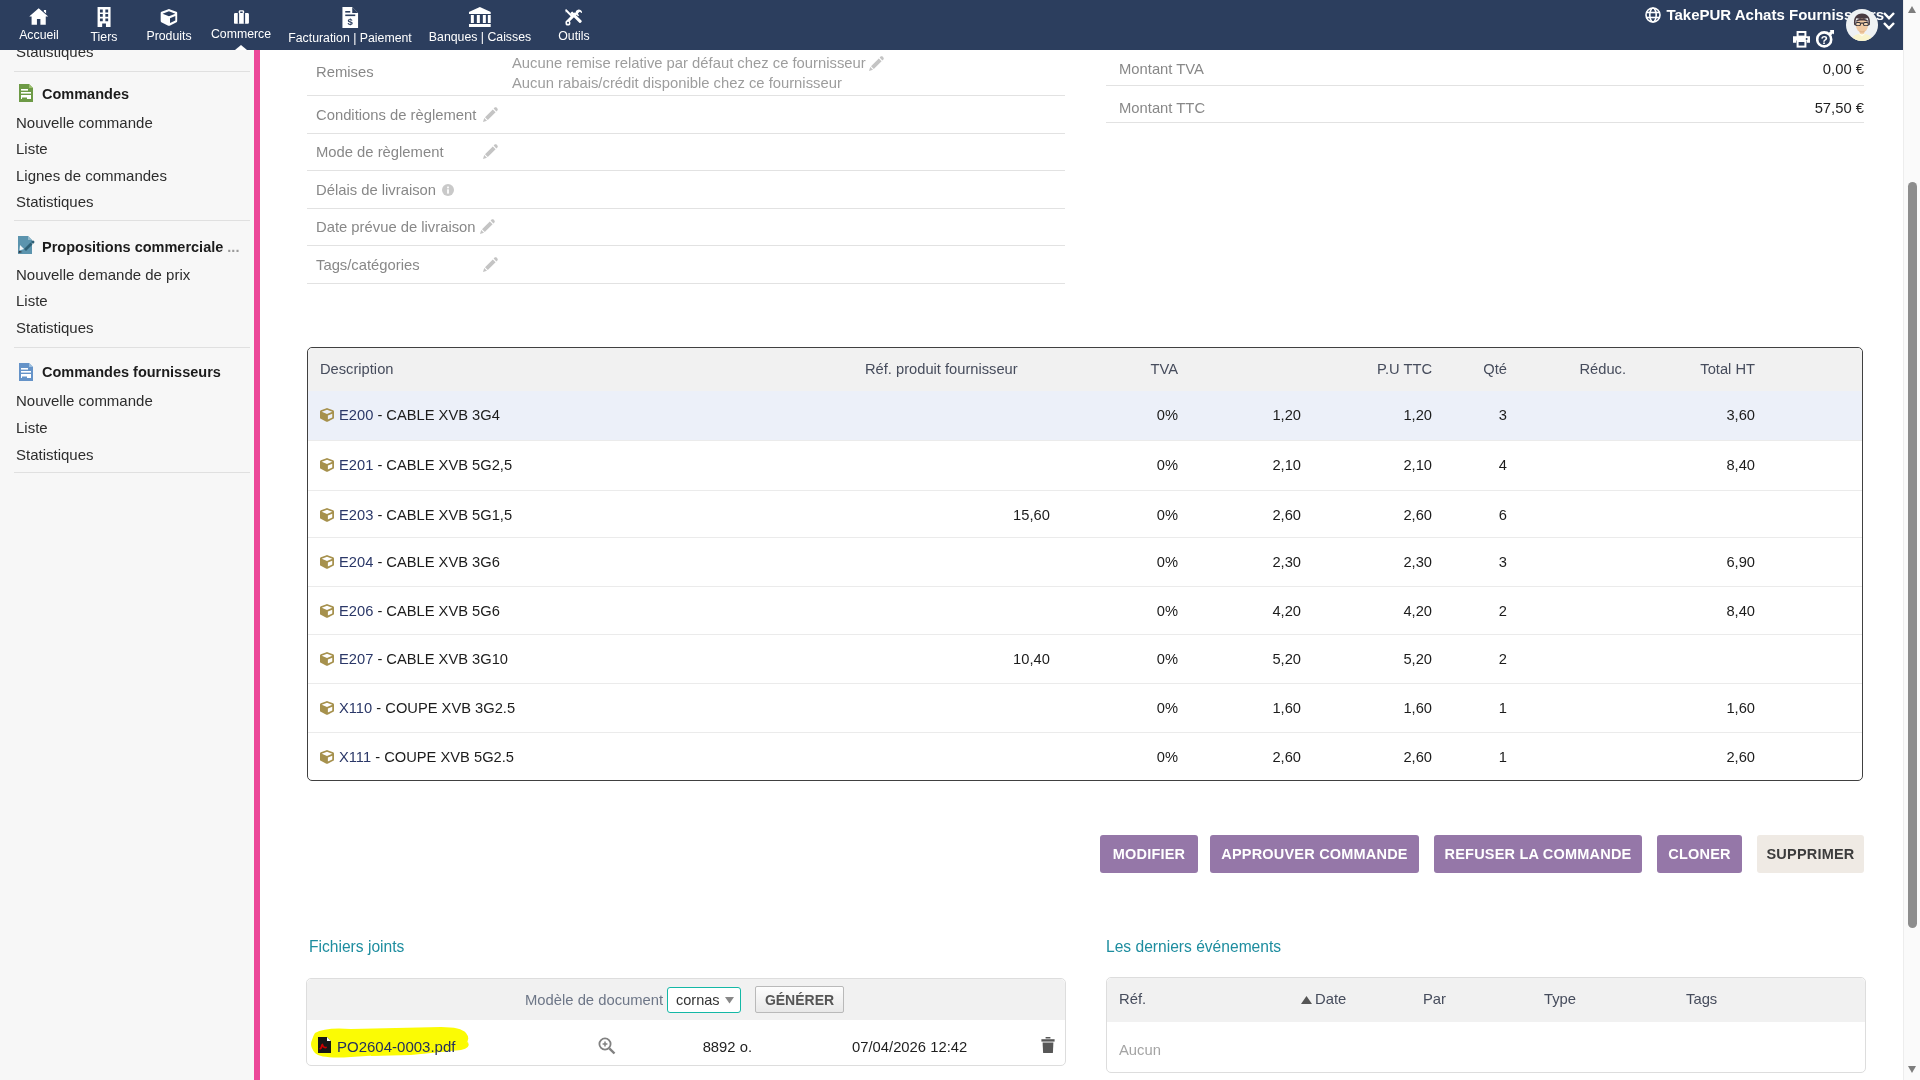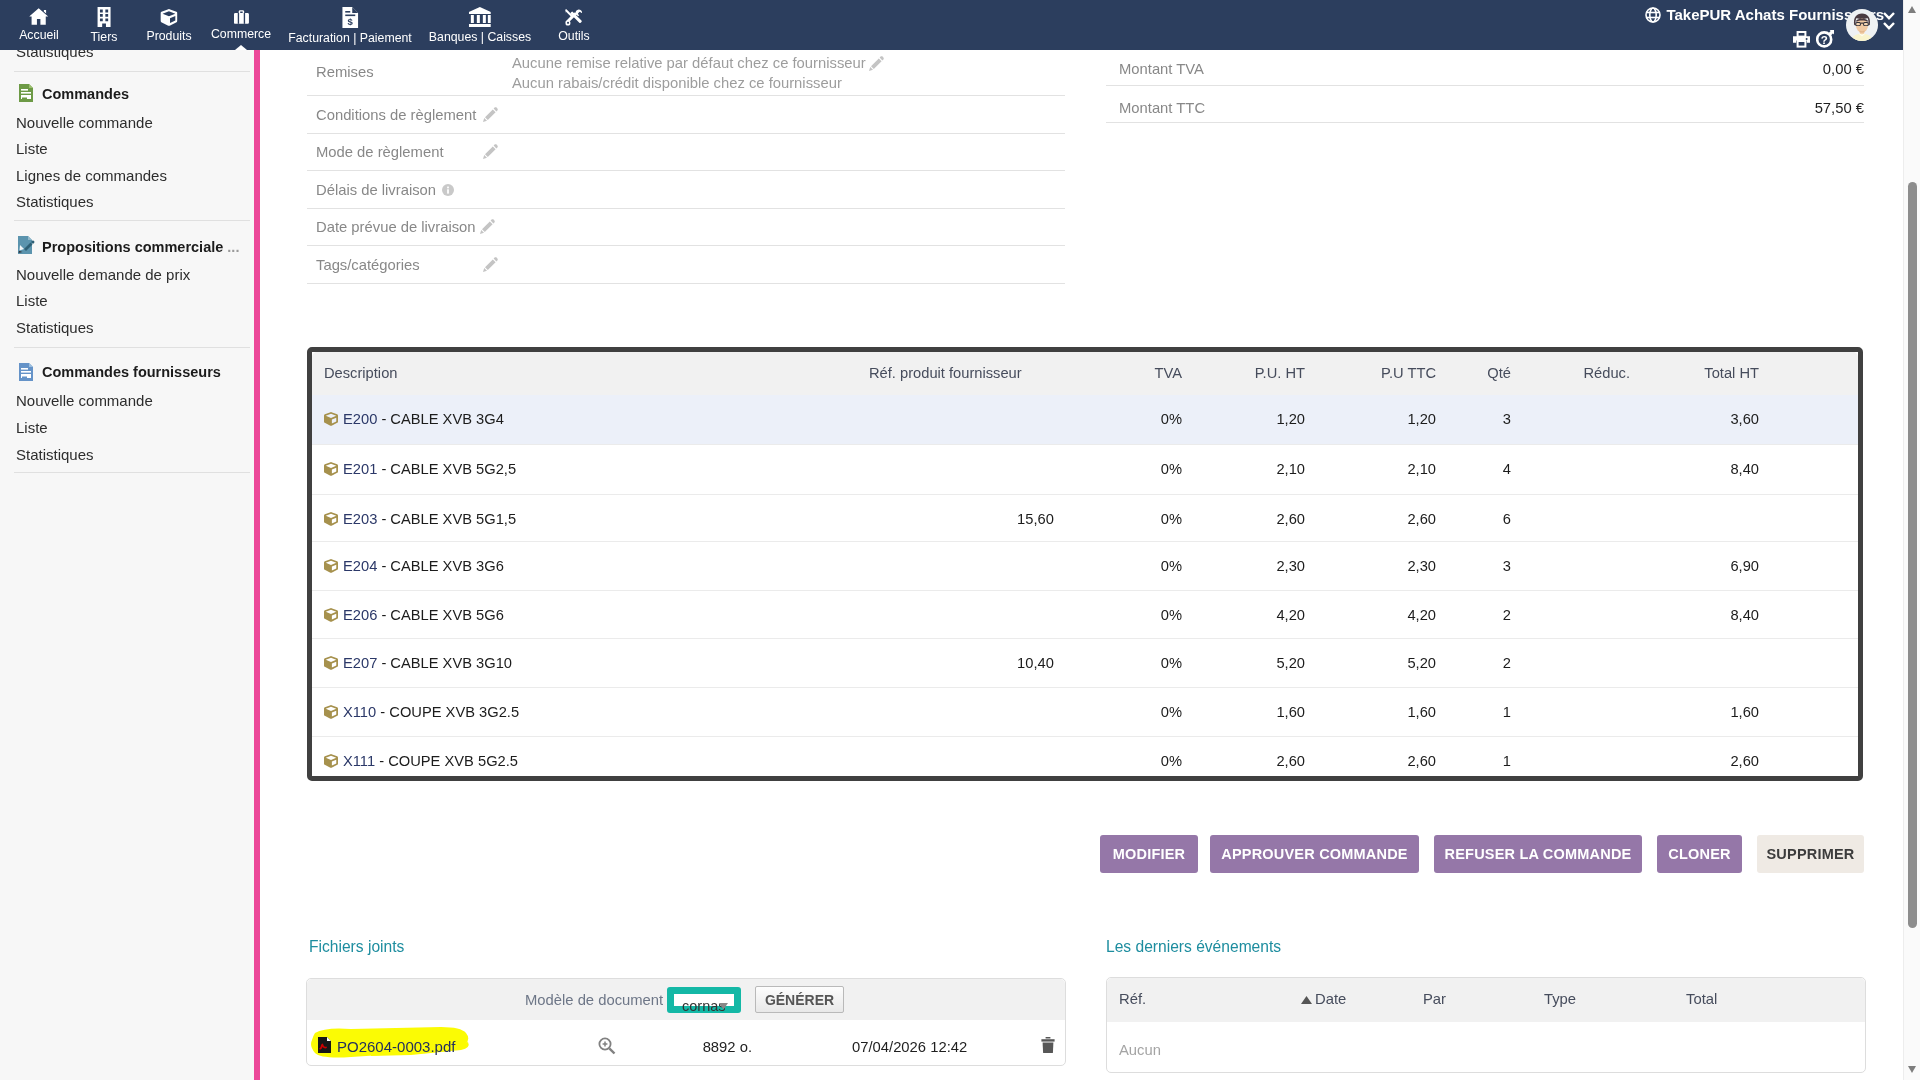--- a/index.html
+++ b/index.html
@@ -24,21 +24,21 @@
 
 .navright { position:absolute; color:#fff; }
 #navtitle { top:6px; right:36px; font-size:15px; font-weight:bold; white-space:nowrap; }
 
 .fieldlabel { position:absolute; font-size:14.8px; color:#888; white-space:nowrap; }
 .fieldval   { position:absolute; font-size:14.8px; color:#9d9d9d; white-space:nowrap; }
 .hline { position:absolute; border-top:1px solid #e2e2e2; }
 .num { position:absolute; font-size:14.8px; color:#1f1f1f; white-space:nowrap; }
 
 
-#ptable { position:absolute; left:307px; top:347px; width:1556px; height:434px; border:5px solid #404040; border-radius:5px; background:#fff; }
+#ptable { position:absolute; left:307px; top:347px; width:1556px; height:434px; border:1px solid #404040; border-radius:5px; background:#fff; }
 .phead { position:absolute; left:0; top:0; width:100%; height:43px; background:#f1f1f1; border-radius:5px 5px 0 0; }
 .phcell { position:absolute; top:0; height:43px; line-height:43px; font-size:14.7px; color:#464c5c; }
 .prow { position:absolute; left:0; width:100%; height:48.7px; border-top:1px solid #ebebeb; }
 .prow.hl { background:#ecf0f9; border-top:none; }
 .pcell { position:absolute; top:0; height:48.7px; line-height:48.7px; font-size:14.7px; color:#1c1c1c; white-space:nowrap; }
 .pref { color:#2b3868; }
 .pcube { display:inline-block; vertical-align:-2px; margin-right:5px; }
 
 
 .btn { position:absolute; top:835px; height:38px; line-height:38px; border-radius:3px; background:#9577a8; color:#fff; font-size:14.5px; font-weight:bold; text-align:center; letter-spacing:.2px; }
@@ -262,21 +262,20 @@
 <div class="hline" style="left:1106px; top:85px; width:758px;"></div>
 <div class="fieldlabel" style="left:1119px; top:100px;">Montant TTC</div>
 <div class="num" style="right:56px; top:100px;">57,50 €</div>
 <div class="hline" style="left:1106px; top:122px; width:758px;"></div>
 
 <div id="ptable">
   <div class="phead"></div>
   <div class="phcell" style="left:12px;">Description</div>
   <div class="phcell" style="left:557px;">Réf. produit fournisseur</div>
   <div class="phcell" style="width:870px; text-align:right;">TVA</div>
-  <div class="phcell" style="width:993px; text-align:right;">P.U. HT</div>
   <div class="phcell" style="width:1199px; text-align:right;">Qté</div>
   <div class="phcell" style="width:1124px; text-align:right;">P.U TTC</div>
   <div class="phcell" style="width:1318px; text-align:right;">Réduc.</div>
   <div class="phcell" style="width:1447px; text-align:right;">Total HT</div>
   <div class="prow hl" style="top:43.0px;">
     <div class="pcell" style="left:12px;"><svg class="pcube" width="14" height="14" viewBox="0 0 512 512">
           <path fill="#a6914d" d="M239.1 6.3l-208 78c-18.7 7-31.1 25-31.1 45v225.1c0 18.2 10.3 34.8 26.5 42.9l208 104c13.5 6.8 29.4 6.8 42.9 0l208-104c16.3-8.1 26.5-24.8 26.5-42.9V129.3c0-20-12.4-37.9-31.1-44.9l-208-78C262 2.2 250 2.2 239.1 6.3zM256 68.4l192 72v1.1l-192 78-192-78v-1.1l192-72zm32 356V275.5l160-65v133.9l-160 80z"></path>
         </svg><span class="pref">E200</span> - CABLE XVB 3G4</div>
     <div class="pcell" style="width:870px; text-align:right;">0%</div>
     <div class="pcell" style="width:993px; text-align:right;">1,20</div>
@@ -361,21 +360,21 @@
 <div class="btn" style="left:1434px; width:208px;">REFUSER LA COMMANDE</div>
 <div class="btn" style="left:1657px; width:85px;">CLONER</div>
 <div class="btn del" style="left:1757px; width:107px;">SUPPRIMER</div>
 
 <div class="boxtitle" style="left:309px; top:938px;">Fichiers joints</div>
 <div class="box" style="left:306px; top:978px; width:760px; height:88px;">
   <div class="boxhead" style="height:41px;"></div>
 </div>
 <div class="abs" style="left:0; top:0;"></div>
 <div class="fieldlabel" style="left:525px; top:992px; color:#6d7687; font-size:14.8px;">Modèle de document</div>
-<div class="abs" style="left:667px; top:987px; width:74px; height:26px; background:#fff; border:7px solid #14b8a6; border-radius:3px; font-size:14.5px; color:#333; line-height:24px; padding-left:8px;">cornas <svg style="position:absolute; right:6px; top:9px;" width="9" height="7" viewBox="0 0 9 7">
+<div class="abs" style="left:667px; top:987px; width:74px; height:26px; background:#fff; border:1px solid #14b8a6; border-radius:3px; font-size:14.5px; color:#333; line-height:24px; padding-left:8px;">cornas <svg style="position:absolute; right:6px; top:9px;" width="9" height="7" viewBox="0 0 9 7">
       <path fill="#888" d="M0 0 h9 L4.5 6.5z"></path>
     </svg></div>
 <div class="abs" style="left:755px; top:986px; width:89px; height:27px; background:linear-gradient(#fdfdfd,#e8e8e8); border:1px solid #b9b9b9; border-radius:2px; font-size:14px; font-weight:bold; color:#555; text-align:center; line-height:26px;">GÉNÉRER</div>
 
 <svg class="abs" style="left:311px; top:1026px;" width="162" height="34" viewBox="0 0 162 34">
     <path fill="#fbfb04" d="M4 7 Q14 1 40 3 L130 1 Q150 1 155 7 Q160 13 154 19 L148 23 Q130 27 100 27 L40 31 Q10 33 4 27 Q-2 20 1 14 Q2 10 4 7z"></path>
     <path fill="#fbfb04" d="M60 27 Q110 25 150 19 L157 16 Q160 22 150 24 L100 29 60 30z"></path>
   </svg>
 <svg class="abs" style="left:318px; top:1037px;" width="13" height="16" viewBox="0 0 13 16">
     <path fill="#171717" d="M0 0 h9 l4 4 v12 h-13z"></path>
@@ -401,20 +400,20 @@
 <div class="box" style="left:1106px; top:977px; width:760px; height:96px;">
   <div class="boxhead" style="height:44px;"></div>
 </div>
 <div class="phcell" style="left:1119px; top:977px; height:44px; line-height:44px; font-size:14.8px;">Réf.</div>
 <svg class="abs" style="left:1301px; top:996px;" width="11" height="8" viewBox="0 0 11 8">
     <path fill="#555" d="M5.5 0 L11 8 H0z"></path>
   </svg>
 <div class="phcell" style="left:1315px; top:977px; height:44px; line-height:44px; font-size:14.8px;">Date</div>
 <div class="phcell" style="left:1423px; top:977px; height:44px; line-height:44px; font-size:14.8px;">Par</div>
 <div class="phcell" style="left:1544px; top:977px; height:44px; line-height:44px; font-size:14.8px;">Type</div>
-<div class="phcell" style="left:1686px; top:977px; height:44px; line-height:44px; font-size:14.8px;">Total</div>
+<div class="phcell" style="left:1686px; top:977px; height:44px; line-height:44px; font-size:14.8px;">Tags</div>
 <div class="abs" style="left:1119px; top:1042px; font-size:14.8px; color:#a4a4a4;">Aucun</div>
 
 <div id="sb">
   <div class="sbarrow" style="top:6px; border-bottom:7px solid #7d7d7d;"></div>
   <div id="sbthumb"></div>
   <div class="sbarrow" style="top:1066px; border-top:7px solid #7d7d7d;"></div>
 </div>
 
 </body></html>

